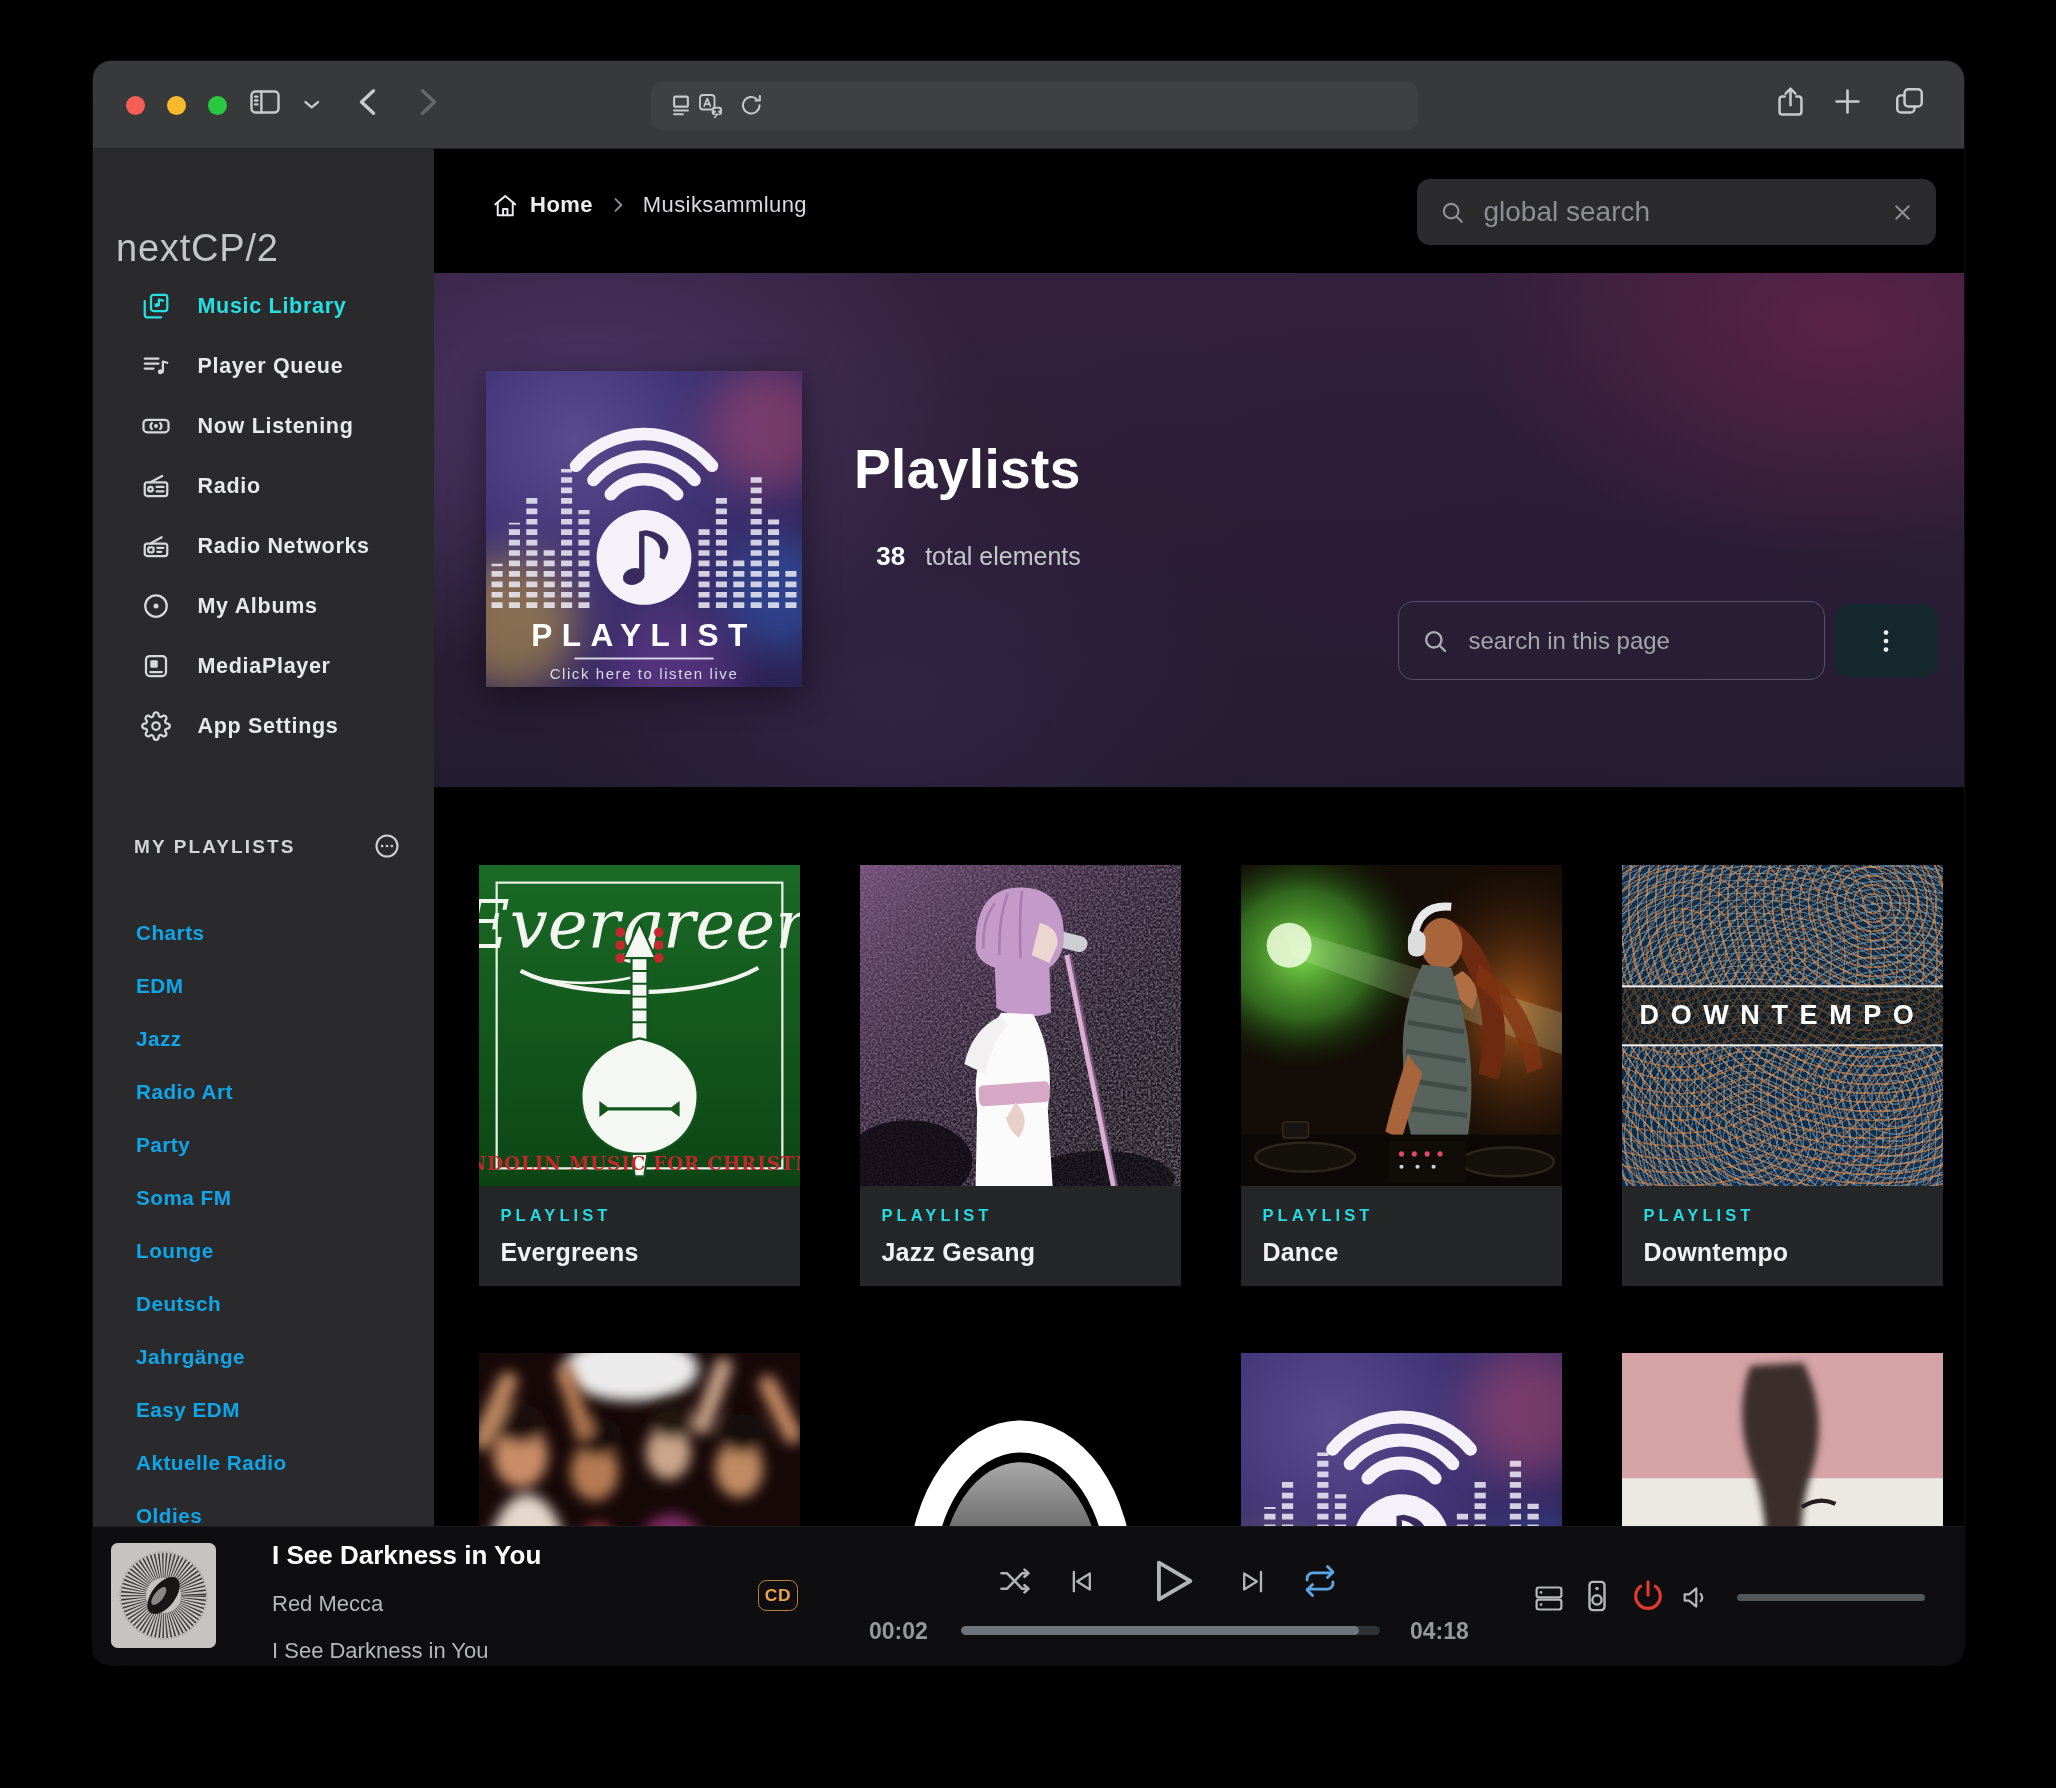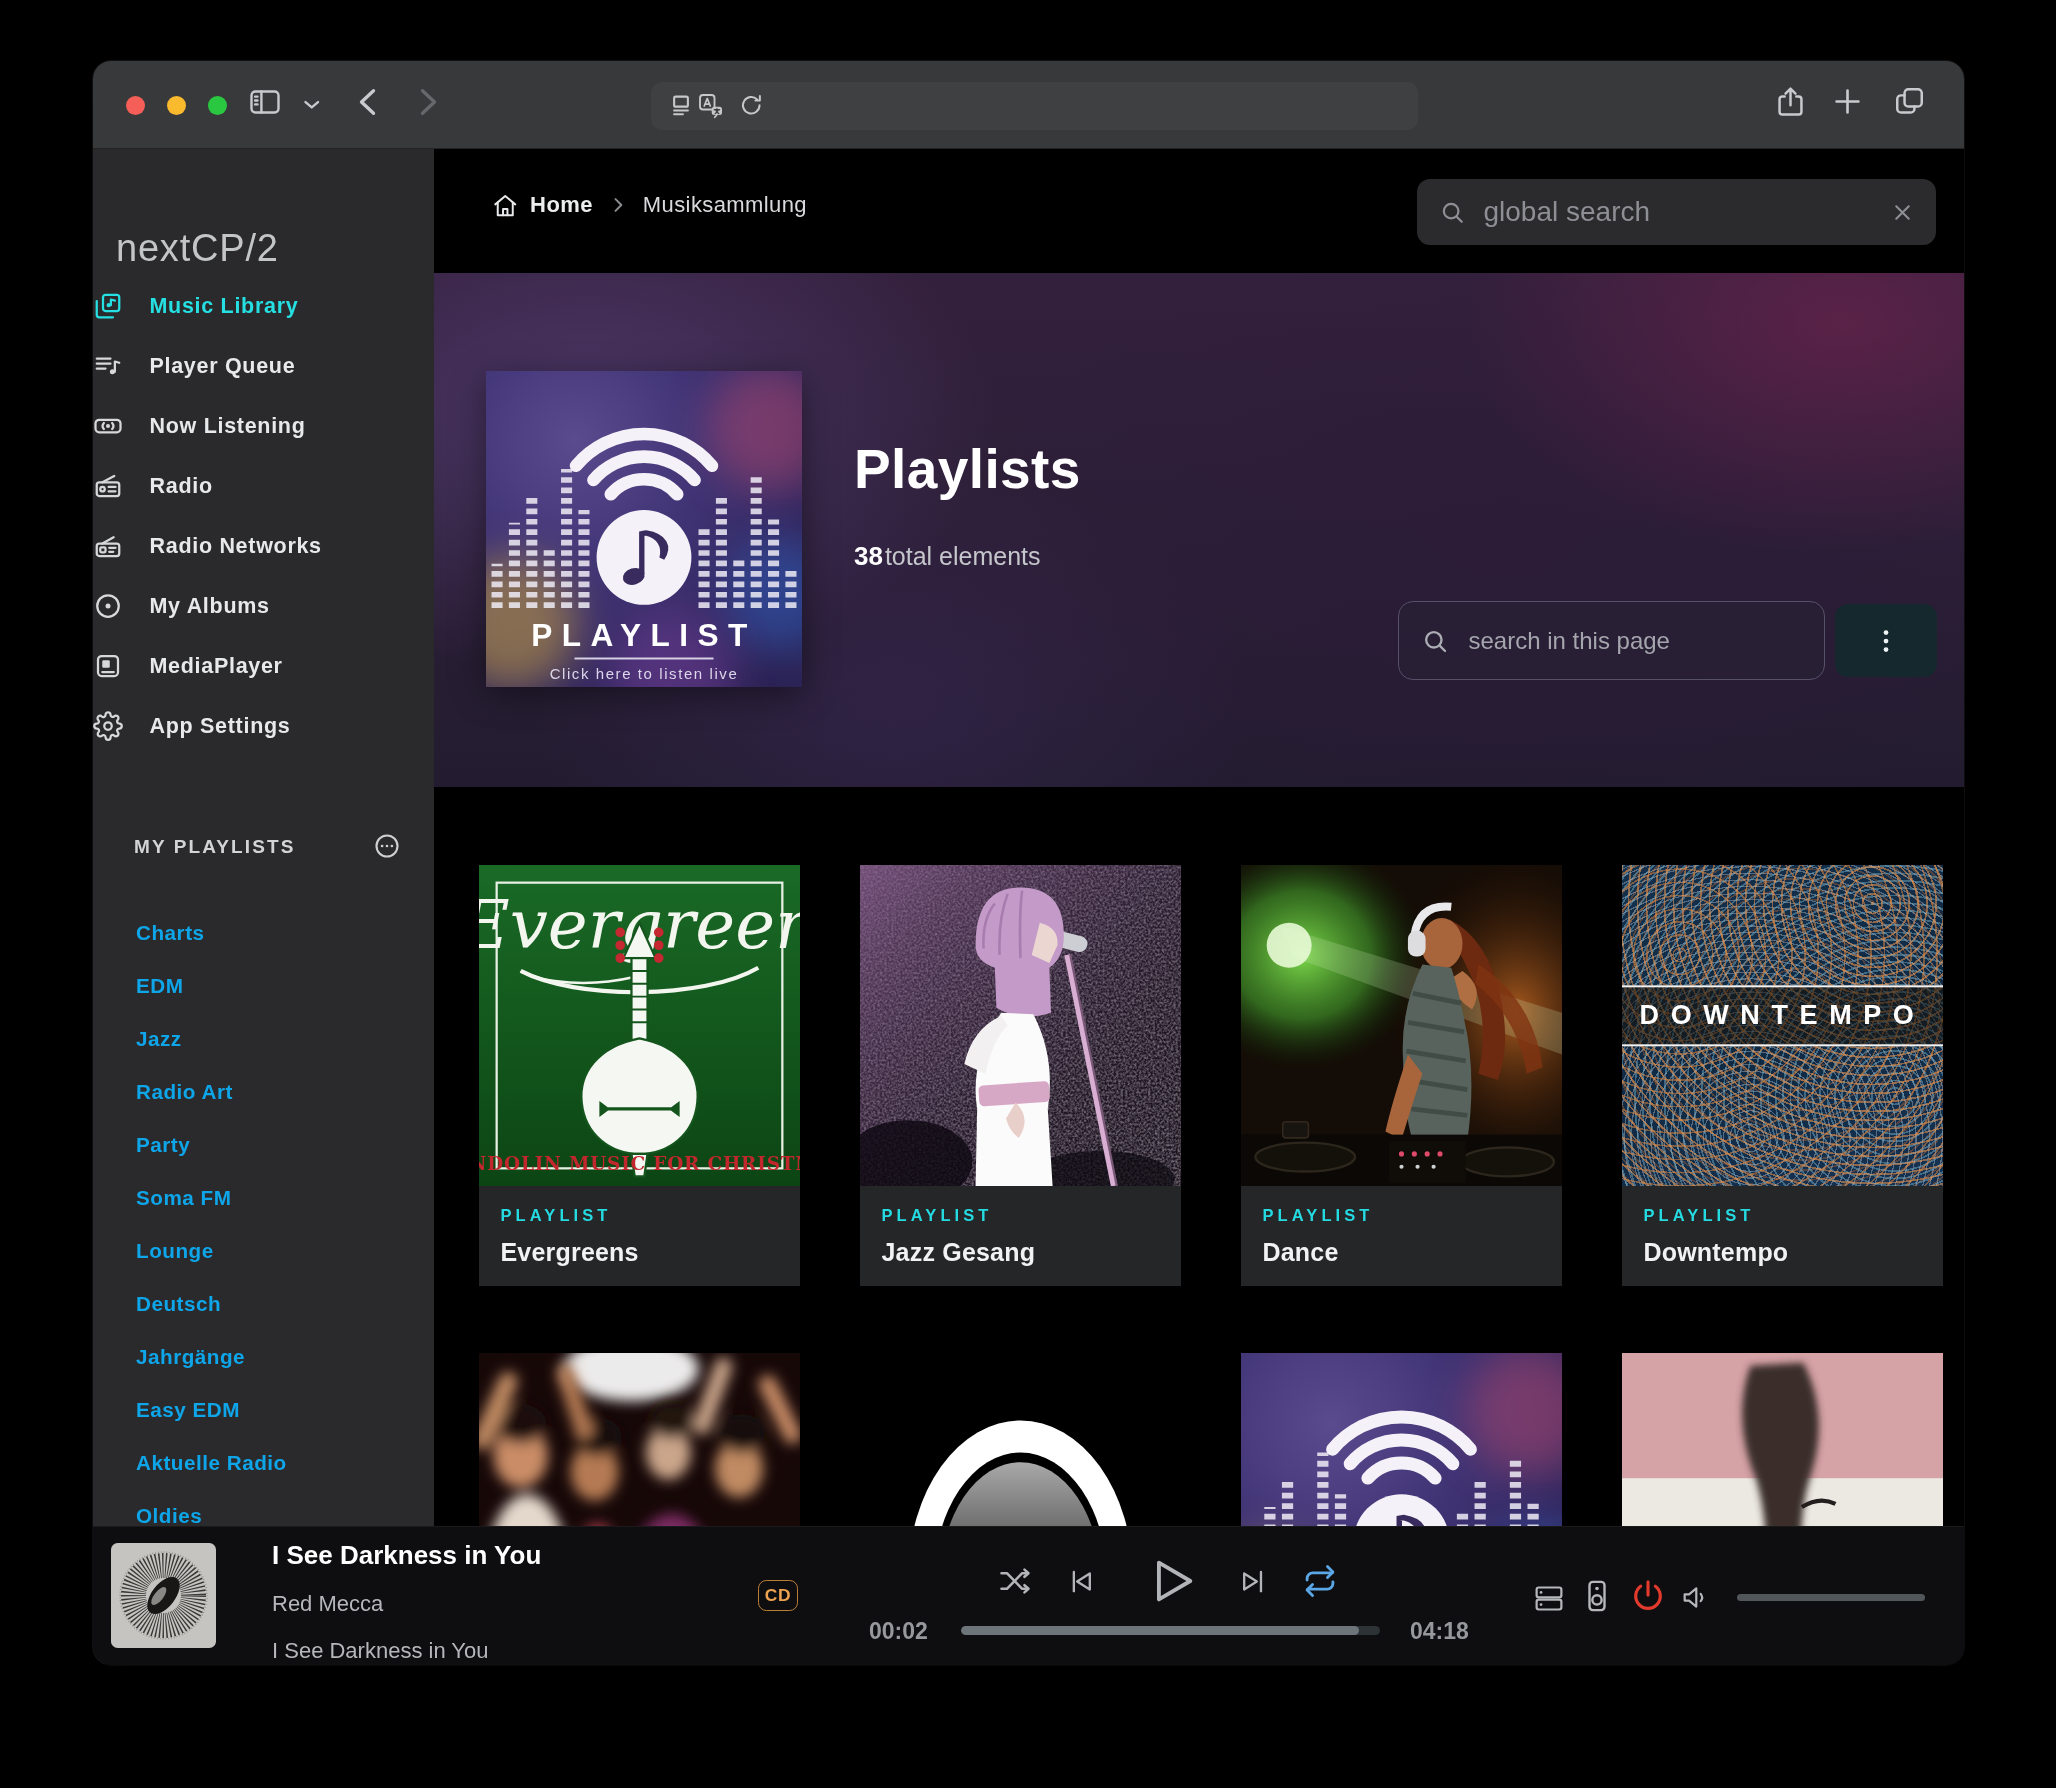--- a/index.html
+++ b/index.html
@@ -20,21 +20,21 @@
   .tbtn{position:absolute;top:23px;color:#c9cacd;background:none;border:none;padding:0;}
   .urlbar{position:absolute;left:558px;top:20.7px;width:767px;height:48px;border-radius:10.7px;background:#3f4042;
           display:flex;align-items:center;padding:0 15px;color:#c6c7c9;}
   .url-text{flex:1;text-align:center;color:#ebebed;font-size:21.5px;letter-spacing:0.4px;}
 
   
   .app-body{display:flex;height:1515px;}
   .sidebar{width:341px;flex:none;background:#2a2a2c;position:relative;}
   .logo{padding:78px 0 0 23px;font-size:38px;line-height:43px;color:#c3c5c7;letter-spacing:0.8px;}
   .nav{position:absolute;top:127px;left:0;right:0;}
-  .nav-item{height:60px;display:flex;align-items:center;gap:26.5px;color:#e8e9eb;cursor:pointer;}
+  .nav-item{height:60px;display:flex;align-items:center;padding-left:48px;gap:26.5px;color:#e8e9eb;cursor:pointer;}
   .nav-item .icn{color:#d7d8da;}
   .nav-label{font-size:21.5px;font-weight:600;letter-spacing:0.7px;}
   .nav-item.active,.nav-item.active .icn{color:#25dfe2;}
   .pl-head{position:absolute;top:679px;left:41px;right:33px;height:38px;display:flex;align-items:center;justify-content:space-between;}
   .pl-title{font-size:19px;font-weight:700;letter-spacing:2.1px;color:#d3d4d6;}
   .pl-dots{color:#cfd0d2;background:none;border:none;padding:0;}
   .pl-list{position:absolute;top:757px;left:0;right:0;}
   .pl-item{height:53px;display:flex;align-items:center;padding-left:43px;font-size:20.7px;font-weight:600;letter-spacing:0.5px;color:#0ea5e9;cursor:pointer;}
 
   .main{flex:1;position:relative;background:#000;}
@@ -56,21 +56,21 @@
       radial-gradient(628px 397px at 10% 28%, rgba(122,92,176,.38), transparent 65%),
       radial-gradient(512px 347px at 30% 85%, rgba(70,48,110,.30), transparent 70%),
       radial-gradient(579px 355px at 92% 10%, rgba(156,38,92,.38), transparent 65%),
       radial-gradient(744px 413px at 70% 55%, rgba(44,24,56,.45), transparent 75%),
       linear-gradient(180deg,#33203c 0%, #2d1f38 45%, #231c30 100%);}
   .hero-art{position:absolute;left:52px;top:98px;width:316px;height:316px;overflow:hidden;cursor:pointer;
             box-shadow:0 6.6px 33px rgba(0,0,0,.45);}
   .hero-art svg{width:100%;height:100%;display:block;}
   .hero-text{position:absolute;left:420px;top:164px;}
   .hero-title{margin:0;font-size:55px;font-weight:700;color:#fff;letter-spacing:0.4px;}
-  .count-row{margin-top:40px;display:flex;align-items:baseline;gap:2px;}
+  .count-row{margin-top:40px;display:flex;align-items:baseline;gap:20px;justify-content:flex-end;}
   .count-num{font-size:26px;font-weight:700;color:#fff;}
   .count-label{font-size:25px;color:#c5c6cb;}
   .page-search{position:absolute;left:964px;top:328px;width:427px;height:79px;border-radius:15px;
                background:rgba(40,35,54,.45);border:0.8px solid #565069;display:flex;align-items:center;
                padding:0 21.5px;gap:18px;color:#abacb4;}
   .page-search input{flex:1;background:transparent;border:none;outline:none;color:#c6c7cd;font-size:24px;font-family:inherit;}
   .page-search input::placeholder{color:#a4a5ad;}
   .kebab{position:absolute;left:1401px;top:331px;width:102px;height:73px;border-radius:13.2px;background:#14282e;
          border:none;display:flex;align-items:center;justify-content:center;color:#eef3f4;cursor:pointer;}
 

